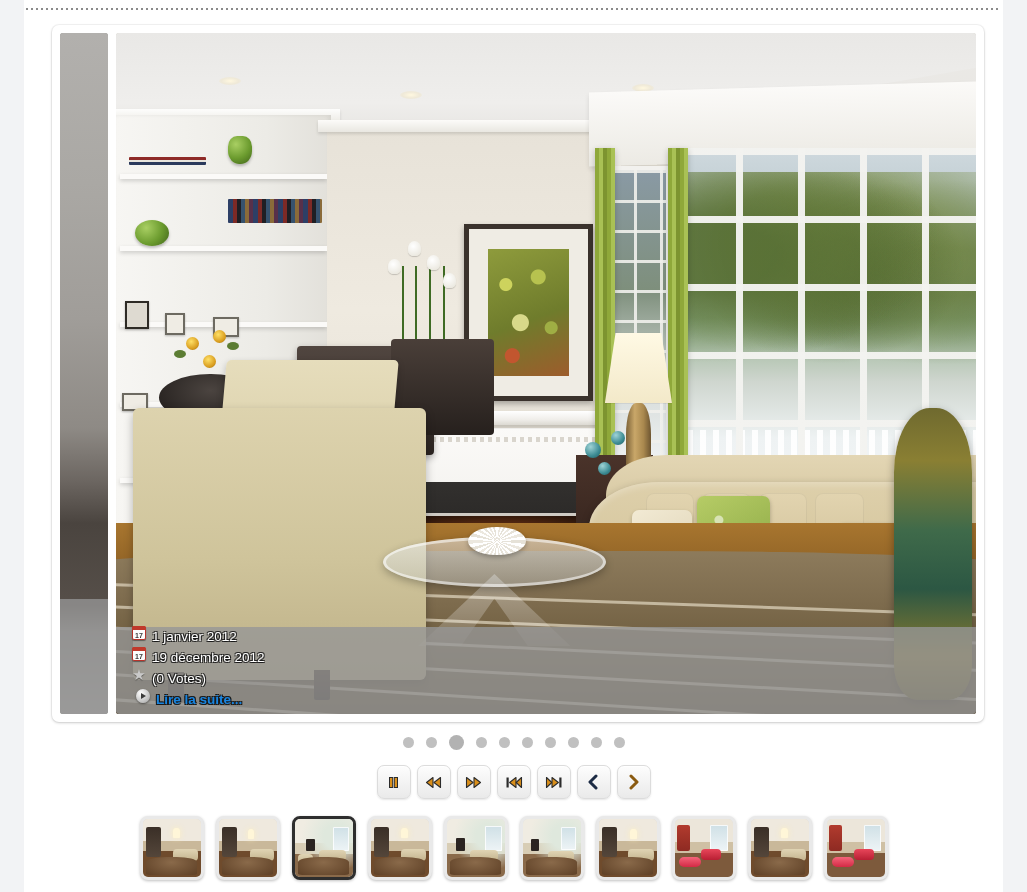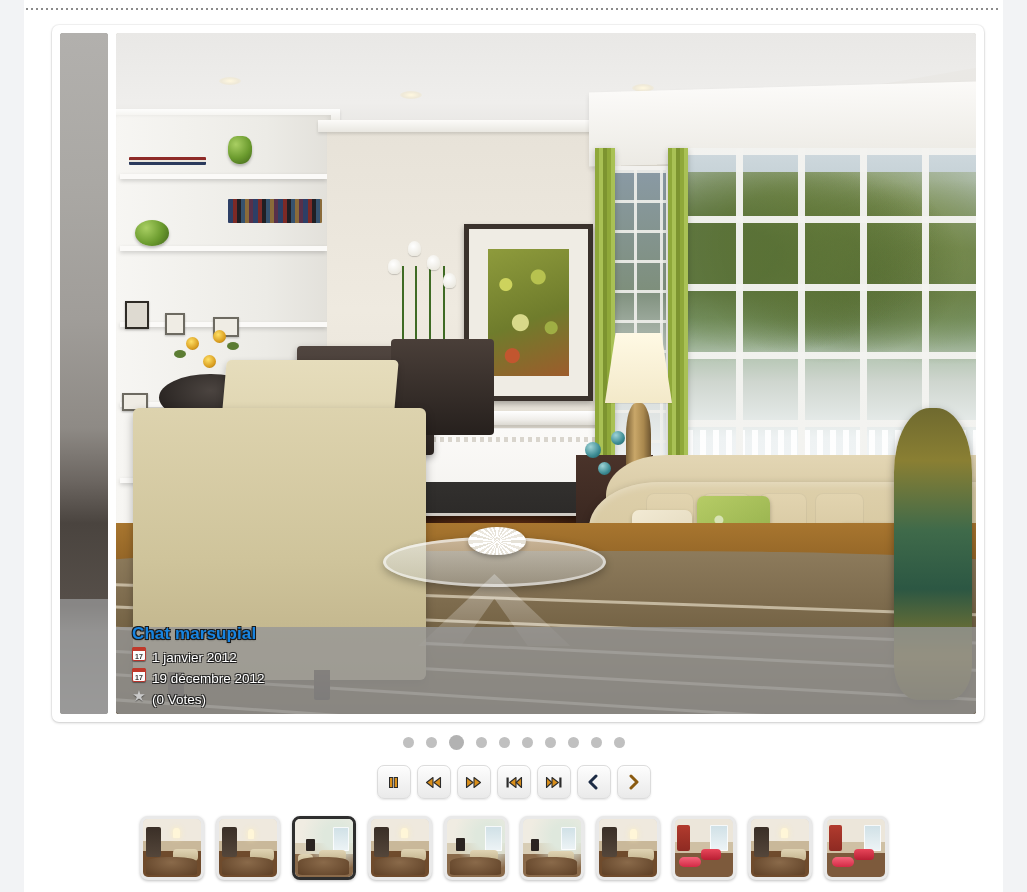--- a/index.html
+++ b/index.html
@@ -815,38 +815,41 @@
           <div class="top"></div>
           <div class="bowl"></div>
         </div>
 
         <div class="urn"></div>
       </div>
 
       <div class="caption-scrim"></div>
       <div class="caption">
 
-        <div class="cap-title">Chat marsupial</div>
 
         <div class="cap-row">
           <span class="ico ico-cal"></span>
           <span>1 janvier 2012</span>
         </div>
 
         <div class="cap-row">
           <span class="ico ico-cal"></span>
           <span>19 décembre 2012</span>
         </div>
 
 
         <div class="cap-row">
           <span class="ico ico-star">★</span>
           <span>(0 Votes)</span>
         </div>
 
+        <div class="cap-row link">
+          <span class="ico ico-play"></span>
+          <span>Lire la suite...</span>
+        </div>
 
       </div>
     </div>
   </div>
 
   <div id="dots">
     <div class="dot"></div>
     <div class="dot"></div>
     <div class="dot active"></div>
     <div class="dot"></div>

